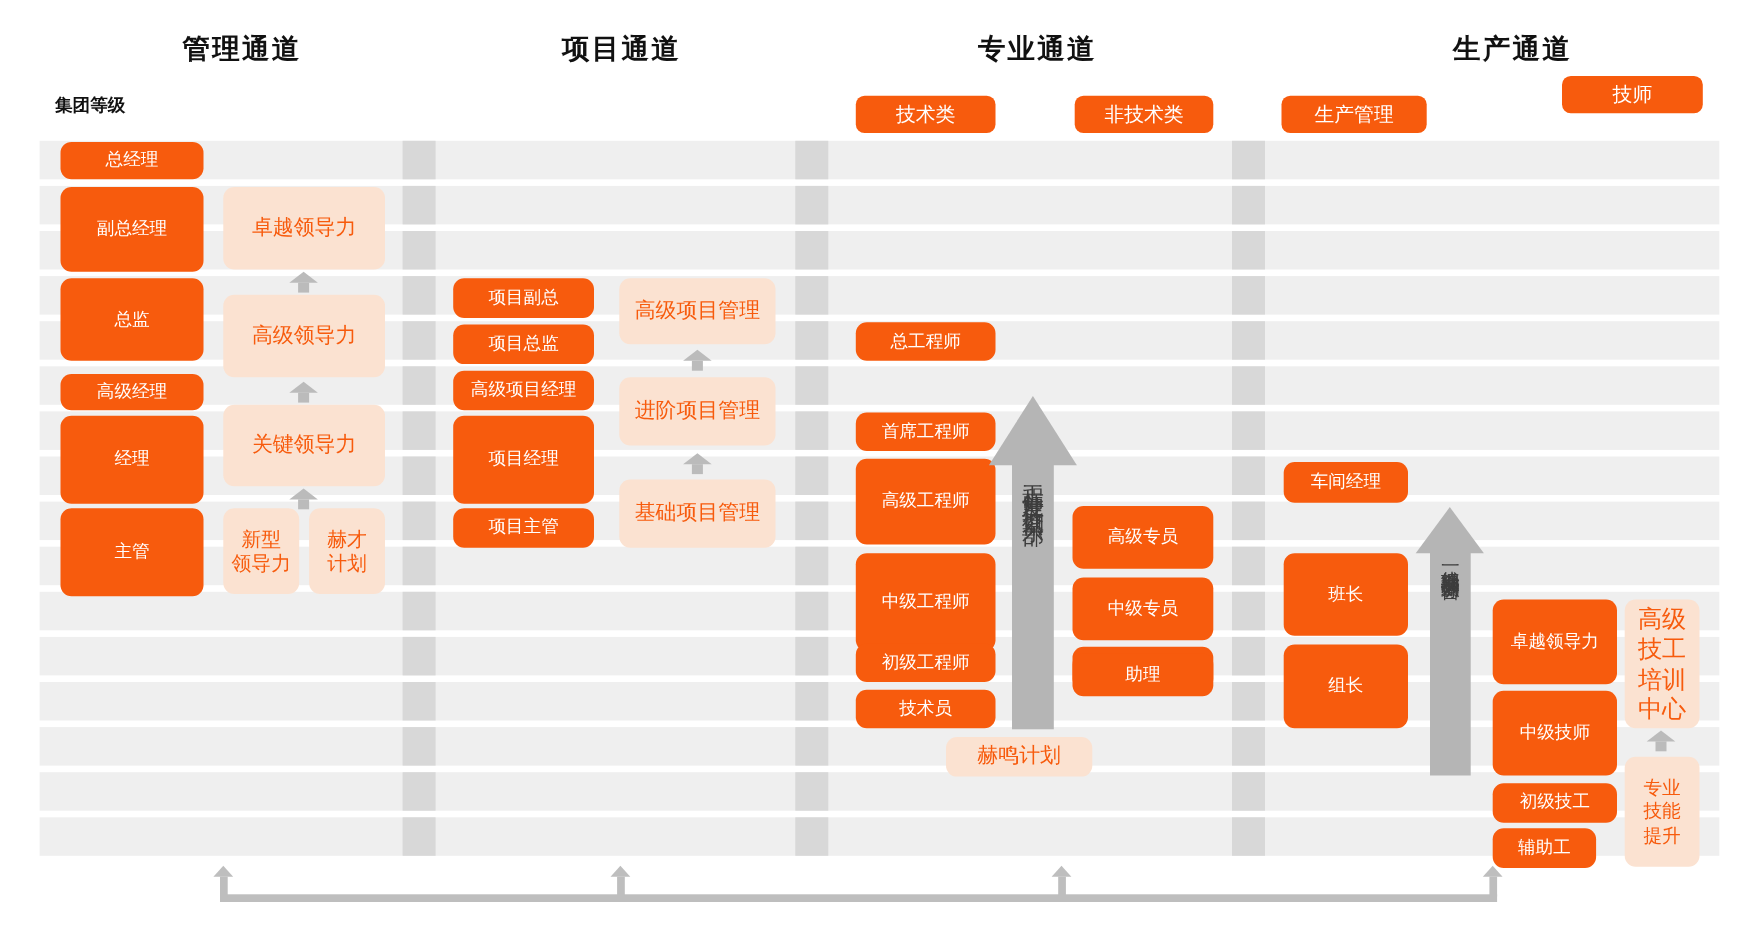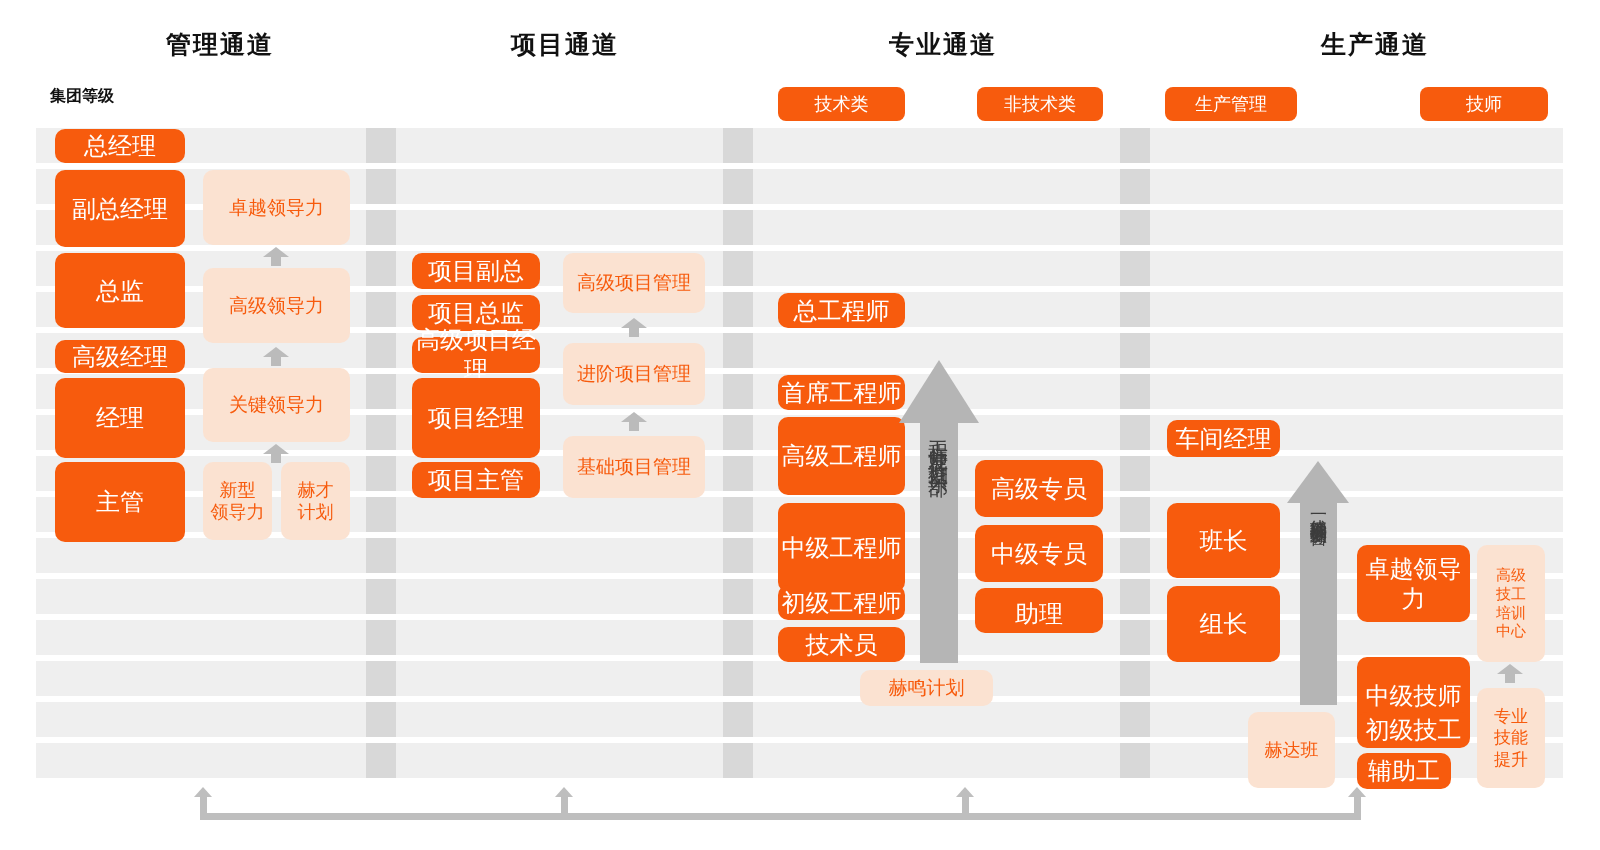--- a/index.html
+++ b/index.html
@@ -19,21 +19,21 @@
 
   .ch-title{position:absolute;width:200px;top:28px;text-align:center;
     font-size:25px;font-weight:bold;color:var(--heading-text);letter-spacing:2px;}
   .group-label{position:absolute;left:50px;top:86px;font-size:16px;font-weight:bold;color:var(--heading-text);}
 
   .stripe{position:absolute;left:36px;width:1527px;height:35px;background:var(--stripe);}
   .stripe .seg{position:absolute;top:0;height:100%;width:30px;background:var(--separator);}
 
   .box{position:absolute;display:flex;align-items:center;justify-content:center;
     text-align:center;border-radius:10px;line-height:1.25;white-space:pre-line;}
-  .role{background:var(--accent);color:#fff;font-size:24px;}
+  .role{background:var(--accent);color:#fff;font-size:16px;}
   .btn{background:var(--accent);color:#fff;font-size:18px;border-radius:8px;}
   .prog{background:var(--accent-light);color:var(--accent);font-size:19px;}
 
   .uparrow{position:absolute;width:26px;height:19px;}
   .uparrow::before{content:"";position:absolute;top:0;left:0;width:0;height:0;
     border-left:13px solid transparent;border-right:13px solid transparent;
     border-bottom:10px solid var(--small-arrow);}
   .uparrow::after{content:"";position:absolute;top:10px;left:8px;width:10px;height:9px;
     background:var(--small-arrow);}
 
@@ -146,21 +146,21 @@
       <div class="stripe" style="top: 743px;">
         <div class="seg" style="left: 330px;"></div>
         <div class="seg" style="left: 687px;"></div>
         <div class="seg" style="left: 1084px;"></div>
       </div>
     </div>
 
   <div class="box btn" style="left:778px;top:87px;width:127px;height:34px">技术类</div>
   <div class="box btn" style="left:977px;top:87px;width:126px;height:34px">非技术类</div>
   <div class="box btn" style="left:1165px;top:87px;width:132px;height:34px">生产管理</div>
-  <div class="box btn" style="left:1420px;top:87px;width:128px;height:34px">技师</div>
+  <div class="box btn" style="left:1420px;top:69px;width:128px;height:34px">技师</div>
 
   <div class="box role" style="left:55px;top:129px;width:130px;height:34px">总经理</div>
   <div class="box role" style="left:55px;top:170px;width:130px;height:77px">副总经理</div>
   <div class="box role" style="left:55px;top:253px;width:130px;height:75px">总监</div>
   <div class="box role" style="left:55px;top:340px;width:130px;height:33px">高级经理</div>
   <div class="box role" style="left:55px;top:378px;width:130px;height:80px">经理</div>
   <div class="box role" style="left:55px;top:462px;width:130px;height:80px">主管</div>
 
   <div class="box prog" style="left:203px;top:170px;width:147px;height:75px">卓越领导力</div>
   <div class="uparrow" style="left:263px;top:247px"></div>
@@ -207,26 +207,25 @@
   <div class="box role" style="left:1167px;top:420px;width:113px;height:37px">车间经理</div>
   <div class="box role" style="left:1167px;top:503px;width:113px;height:75px">班长</div>
   <div class="box role" style="left:1167px;top:586px;width:113px;height:76px">组长</div>
 
   <div class="bigarrow-head head-b"></div>
   <div class="shaft shaft-b">
     <div class="vtext vtext-b">一线管理发展计划训练营</div>
   </div>
 
   <div class="box role" style="left:1357px;top:545px;width:113px;height:77px">卓越领导力</div>
-  <div class="box role" style="left:1357px;top:657px;width:113px;height:77px">中级技师</div>
+  <div class="box role" style="left:1357px;top:628px;width:113px;height:77px">中级技师</div>
   <div class="box role" style="left:1357px;top:712px;width:113px;height:36px">初级技工</div>
   <div class="box role" style="left:1357px;top:753px;width:94px;height:36px">辅助工</div>
 
-  <div class="box prog" style="left:1248px;top:712px;width:87px;height:76px;font-size:18px">赫达班</div>
-  <div class="box prog" style="left:1477px;top:545px;width:68px;height:117px;font-size:15px">高级
+  <div class="box prog" style="left:1477px;top:545px;width:68px;height:117px;font-size:22px">高级
 技工
 培训
 中心</div>
   <div class="uparrow" style="left:1497px;top:664px"></div>
   <div class="box prog" style="left:1477px;top:688px;width:68px;height:100px;font-size:17px">专业
 技能
 提升</div>
 
   <div class="connector-line"></div>
   <div class="riser" style="left:200px"></div>

